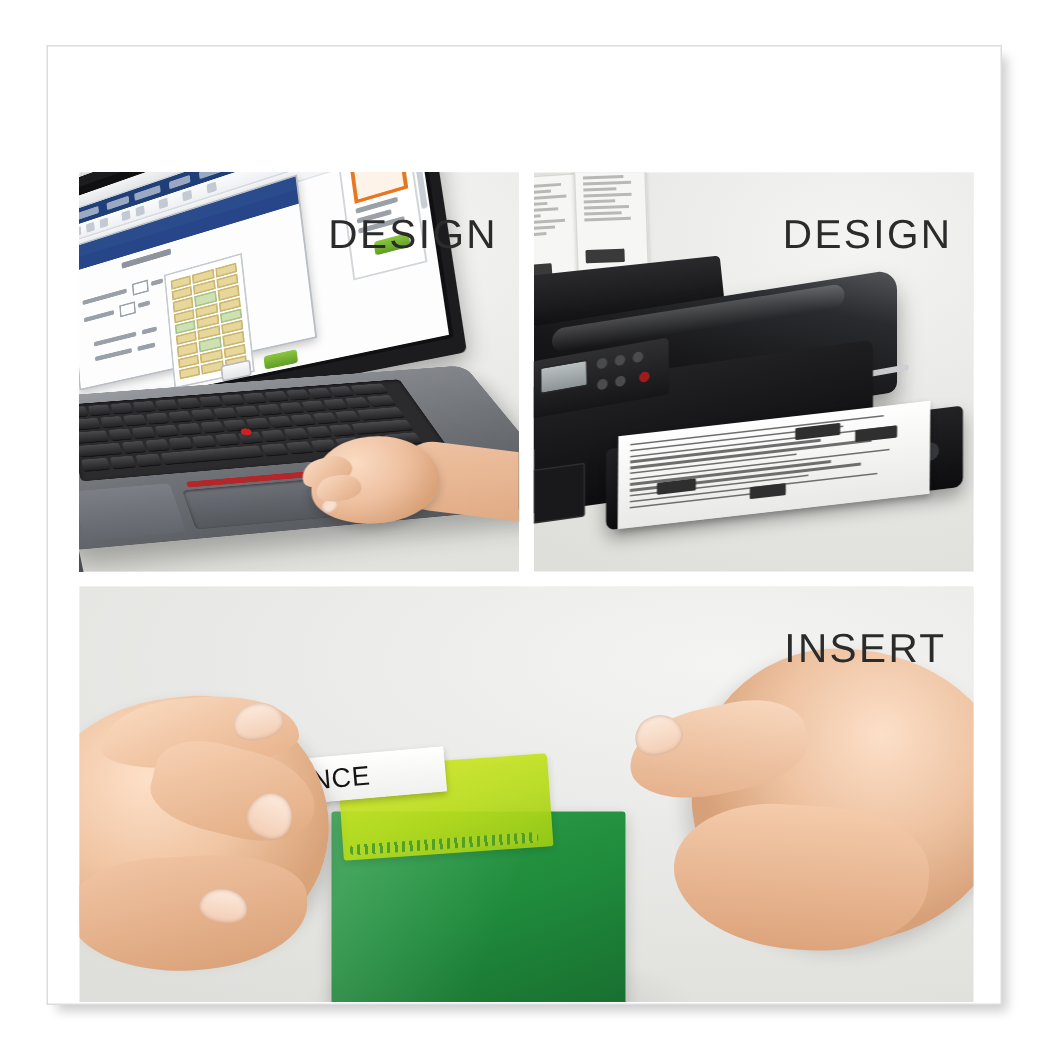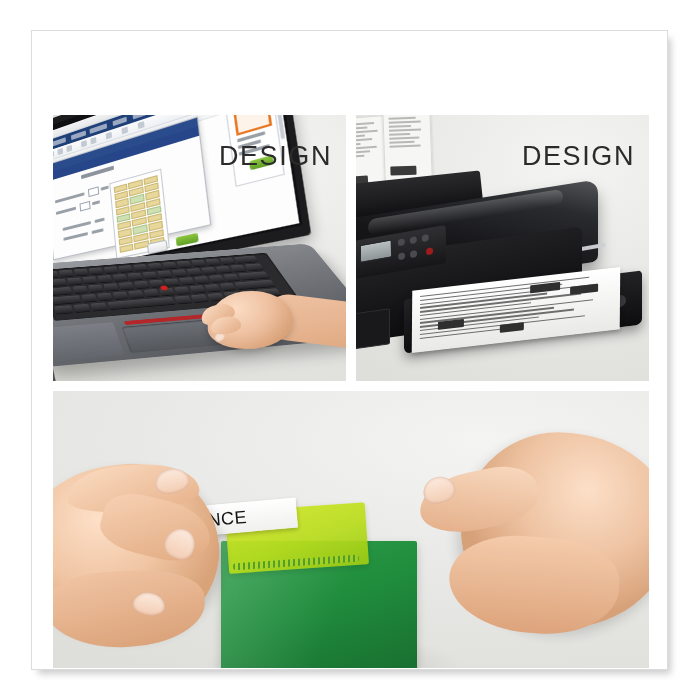--- a/index.html
+++ b/index.html
@@ -912,16 +912,17 @@
         </div>
 
         <div class="hand-right">
           <div class="hr-palm"></div>
           <div class="hr-fingers"></div>
           <div class="hr-thumb"></div>
           <i class="nail hr-nail1"></i>
         </div>
       </div>
 
+      <div class="panel-label" id="label-insert">INSERT</div>
     </div>
 
   </div>
 </div>
 
 </body></html>

